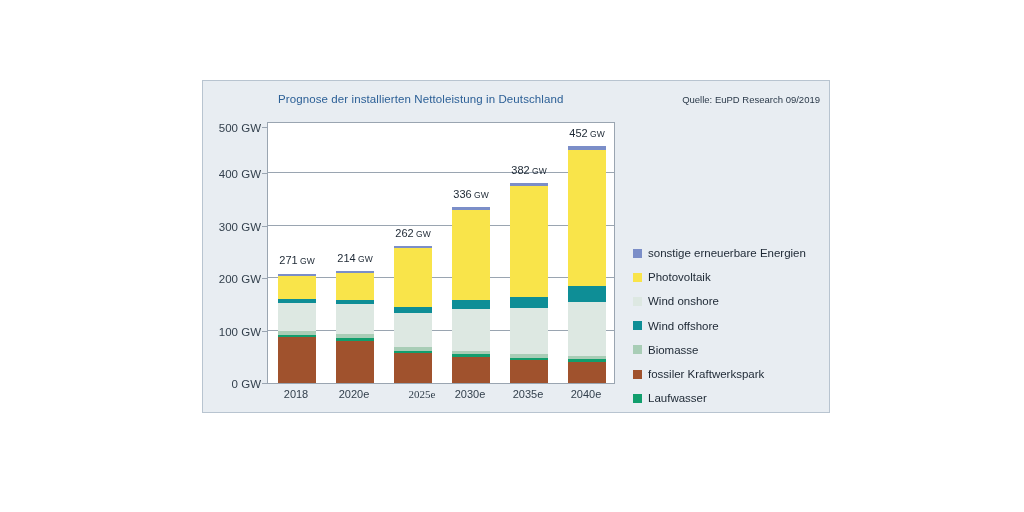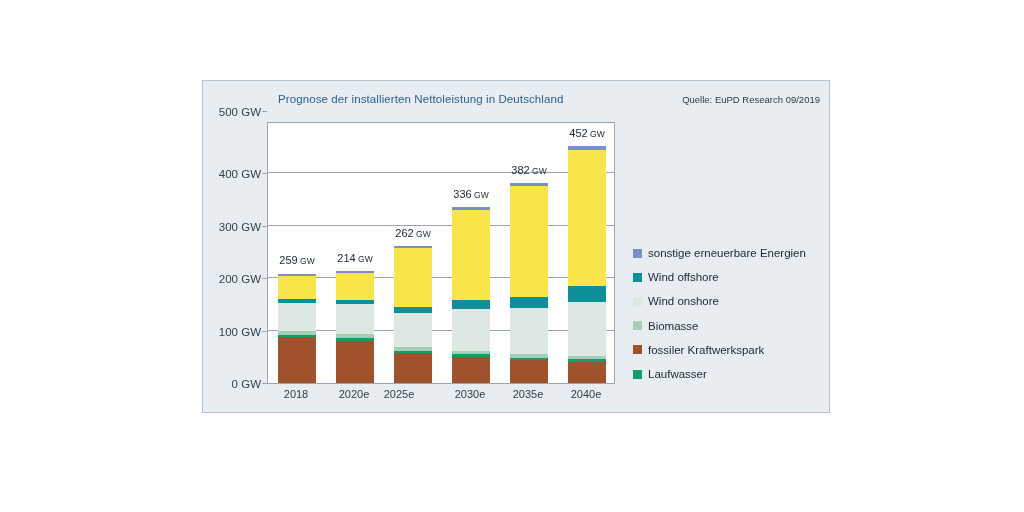--- a/index.html
+++ b/index.html
@@ -165,38 +165,38 @@
     <div class="chart-title">Prognose der installierten Nettoleistung in Deutschland</div>
 
     <div class="source-note">Quelle: EuPD Research 09/2019</div>
 
     <div class="ylabels" id="y-axis">
         <div class="ylabel" style="bottom: 0px; transform: translateY(50%); text-align: center;">0 GW<div class="ytickmark" style="bottom: 50%;"></div></div>
         <div class="ylabel" style="bottom: 52.4px; transform: translateY(50%);">100 GW<div class="ytickmark" style="bottom: 50%;"></div></div>
         <div class="ylabel" style="bottom: 104.8px; transform: translateY(50%);">200 GW<div class="ytickmark" style="bottom: 50%;"></div></div>
         <div class="ylabel" style="bottom: 157.2px; transform: translateY(50%);">300 GW<div class="ytickmark" style="bottom: 50%;"></div></div>
         <div class="ylabel" style="bottom: 209.6px; transform: translateY(50%);">400 GW<div class="ytickmark" style="bottom: 50%;"></div></div>
-        <div class="ylabel" style="bottom: 272px; transform: translateY(50%);">500 GW<div class="ytickmark" style="bottom: 50%;"></div></div>
+        <div class="ylabel" style="bottom: 256px; transform: translateY(50%);">500 GW<div class="ytickmark" style="bottom: 50%;"></div></div>
       </div>
 
     <div class="plot" id="plot-area">
         <div class="gridline" style="bottom: 52.4px;"></div>
         <div class="gridline" style="bottom: 104.8px;"></div>
         <div class="gridline" style="bottom: 157.2px;"></div>
         <div class="gridline" style="bottom: 209.6px;"></div>
         <div class="bar" style="left: 10px; height: 109.516px;">
           <div class="seg" title="fossiler Kraftwerkspark: 87 GW" style="bottom: 0px; height: 45.588px; background: rgb(160, 82, 45);"></div>
           <div class="seg" title="Laufwasser: 5 GW" style="bottom: 45.588px; height: 2.62px; background: rgb(17, 158, 109);"></div>
           <div class="seg" title="Biomasse: 8 GW" style="bottom: 48.208px; height: 4.192px; background: rgb(168, 205, 182);"></div>
           <div class="seg" title="Wind onshore: 53 GW" style="bottom: 52.4px; height: 27.772px; background: rgb(221, 232, 226);"></div>
           <div class="seg" title="Wind offshore: 7 GW" style="bottom: 80.172px; height: 3.668px; background: rgb(14, 142, 150);"></div>
           <div class="seg" title="Photovoltaik: 45 GW" style="bottom: 83.84px; height: 23.58px; background: rgb(249, 228, 74);"></div>
           <div class="seg" title="sonstige erneuerbare Energien: 4 GW" style="bottom: 107.42px; height: 2.096px; background: rgb(123, 142, 200);"></div>
         </div>
-        <div class="bar-total" style="left: 29px; bottom: 116.516px;"><span>259</span><span class="unit"> GW</span></div>
+        <div class="bar-total" style="left: 29px; bottom: 116.516px;"><span>271</span><span class="unit"> GW</span></div>
         <div class="bar" style="left: 68px; height: 112.136px;">
           <div class="seg" title="fossiler Kraftwerkspark: 81 GW" style="bottom: 0px; height: 42.444px; background: rgb(160, 82, 45);"></div>
           <div class="seg" title="Laufwasser: 5 GW" style="bottom: 42.444px; height: 2.62px; background: rgb(17, 158, 109);"></div>
           <div class="seg" title="Biomasse: 8 GW" style="bottom: 45.064px; height: 4.192px; background: rgb(168, 205, 182);"></div>
           <div class="seg" title="Wind onshore: 56 GW" style="bottom: 49.256px; height: 29.344px; background: rgb(221, 232, 226);"></div>
           <div class="seg" title="Wind offshore: 8 GW" style="bottom: 78.6px; height: 4.192px; background: rgb(14, 142, 150);"></div>
           <div class="seg" title="Photovoltaik: 52 GW" style="bottom: 82.792px; height: 27.248px; background: rgb(249, 228, 74);"></div>
           <div class="seg" title="sonstige erneuerbare Energien: 4 GW" style="bottom: 110.04px; height: 2.096px; background: rgb(123, 142, 200);"></div>
         </div>
         <div class="bar-total" style="left: 87px; bottom: 119.136px;"><span>214</span><span class="unit"> GW</span></div>
@@ -238,40 +238,44 @@
           <div class="seg" title="Wind offshore: 30 GW" style="bottom: 81.22px; height: 15.72px; background: rgb(14, 142, 150);"></div>
           <div class="seg" title="Photovoltaik: 260 GW" style="bottom: 96.94px; height: 136.24px; background: rgb(249, 228, 74);"></div>
           <div class="seg" title="sonstige erneuerbare Energien: 7 GW" style="bottom: 233.18px; height: 3.668px; background: rgb(123, 142, 200);"></div>
         </div>
         <div class="bar-total" style="left: 319px; bottom: 243.848px;"><span>452</span><span class="unit"> GW</span></div>
       </div>
 
     <div class="xlabels" id="x-axis">
         <div class="xlabel" style="left: 29px; top: 2px;">2018</div>
         <div class="xlabel" style="left: 87px; top: 2px;">2020e</div>
-        <div class="xlabel" style="left: 132px; top: 2px;">2025e</div>
+        <div class="xlabel" style="left: 155px; top: 2px; font-family: Liberation Serif, serif;">2025e</div>
         <div class="xlabel" style="left: 203px; top: 2px;">2030e</div>
         <div class="xlabel" style="left: 261px; top: 2px;">2035e</div>
         <div class="xlabel" style="left: 319px; top: 2px;">2040e</div>
       </div>
 
     <div class="legend" id="legend">
         <div class="legend-item">
           <span class="legend-swatch" style="background: rgb(123, 142, 200);"></span>
           <span class="legend-label">sonstige erneuerbare Energien</span>
         </div>
         <div class="legend-item">
+          <span class="legend-swatch" style="background: rgb(249, 228, 74);"></span>
+          <span class="legend-label">Photovoltaik</span>
+        </div>
+        <div class="legend-item">
+          <span class="legend-swatch" style="background: rgb(221, 232, 226);"></span>
+          <span class="legend-label">Wind onshore</span>
+        </div>
+        <div class="legend-item">
           <span class="legend-swatch" style="background: rgb(14, 142, 150);"></span>
           <span class="legend-label">Wind offshore</span>
         </div>
         <div class="legend-item">
-          <span class="legend-swatch" style="background: rgb(221, 232, 226);"></span>
-          <span class="legend-label">Wind onshore</span>
-        </div>
-        <div class="legend-item">
           <span class="legend-swatch" style="background: rgb(168, 205, 182);"></span>
           <span class="legend-label">Biomasse</span>
         </div>
         <div class="legend-item">
           <span class="legend-swatch" style="background: rgb(160, 82, 45);"></span>
           <span class="legend-label">fossiler Kraftwerkspark</span>
         </div>
         <div class="legend-item">
           <span class="legend-swatch" style="background: rgb(17, 158, 109);"></span>
           <span class="legend-label">Laufwasser</span>

